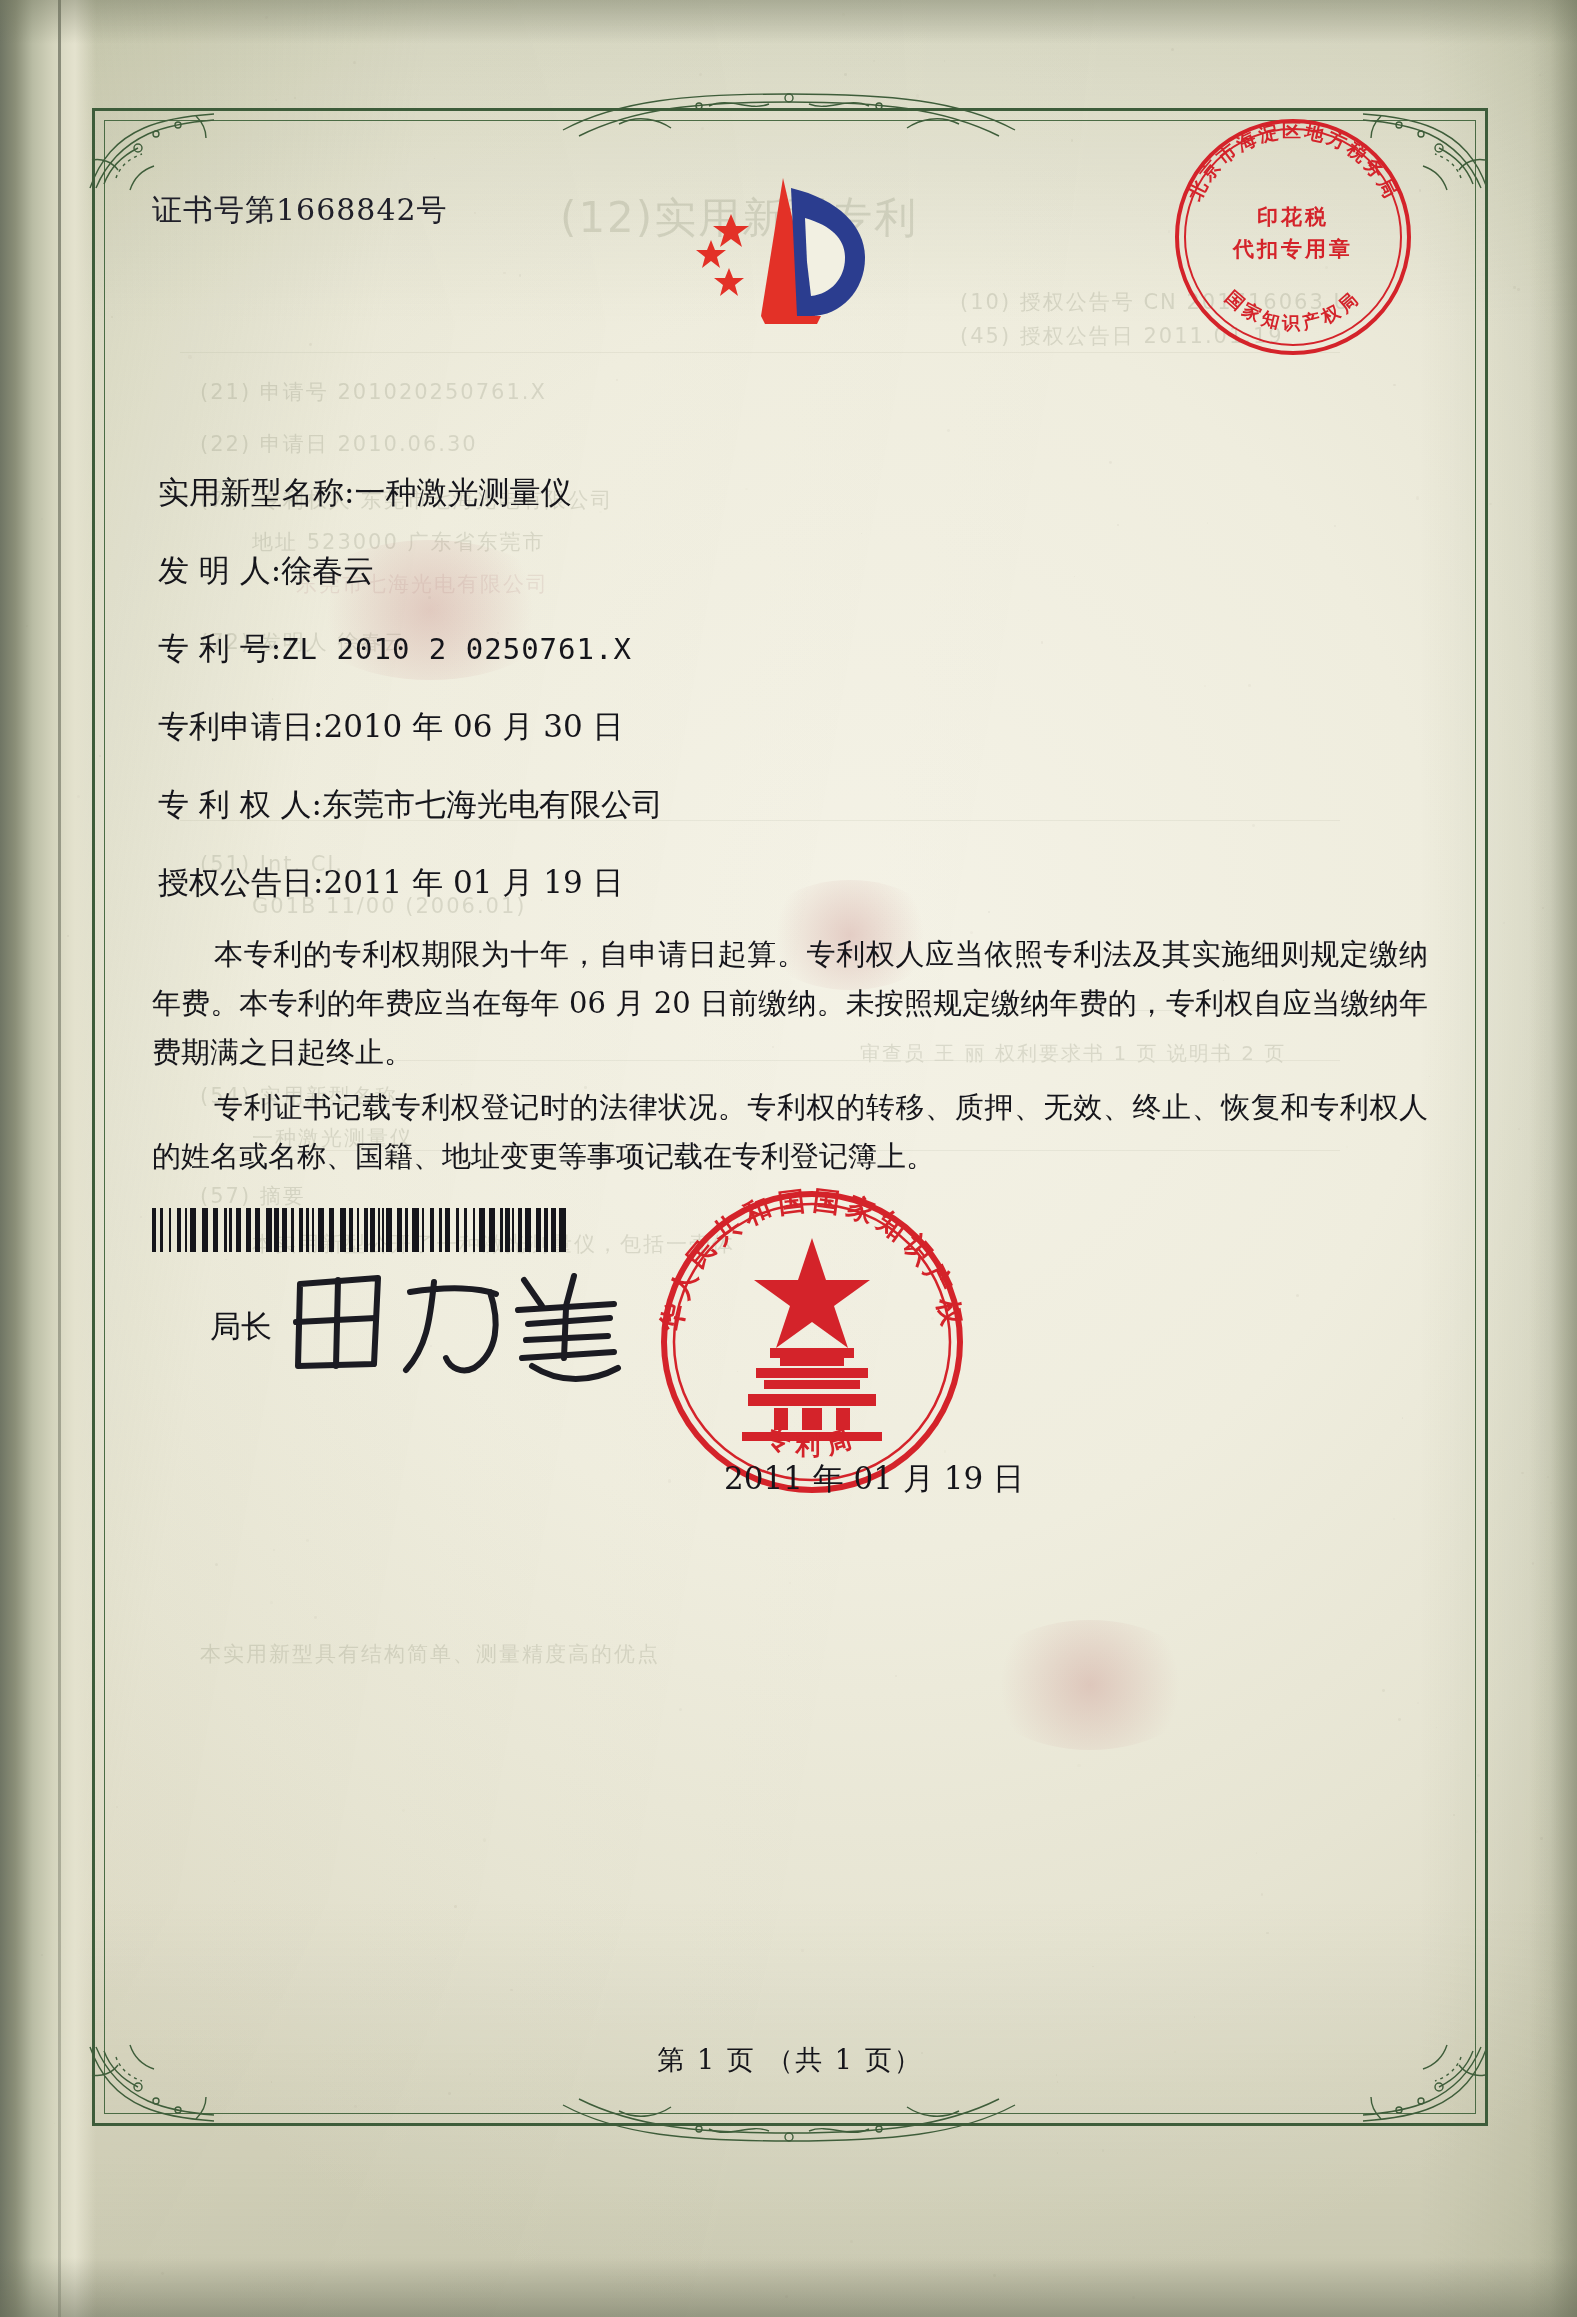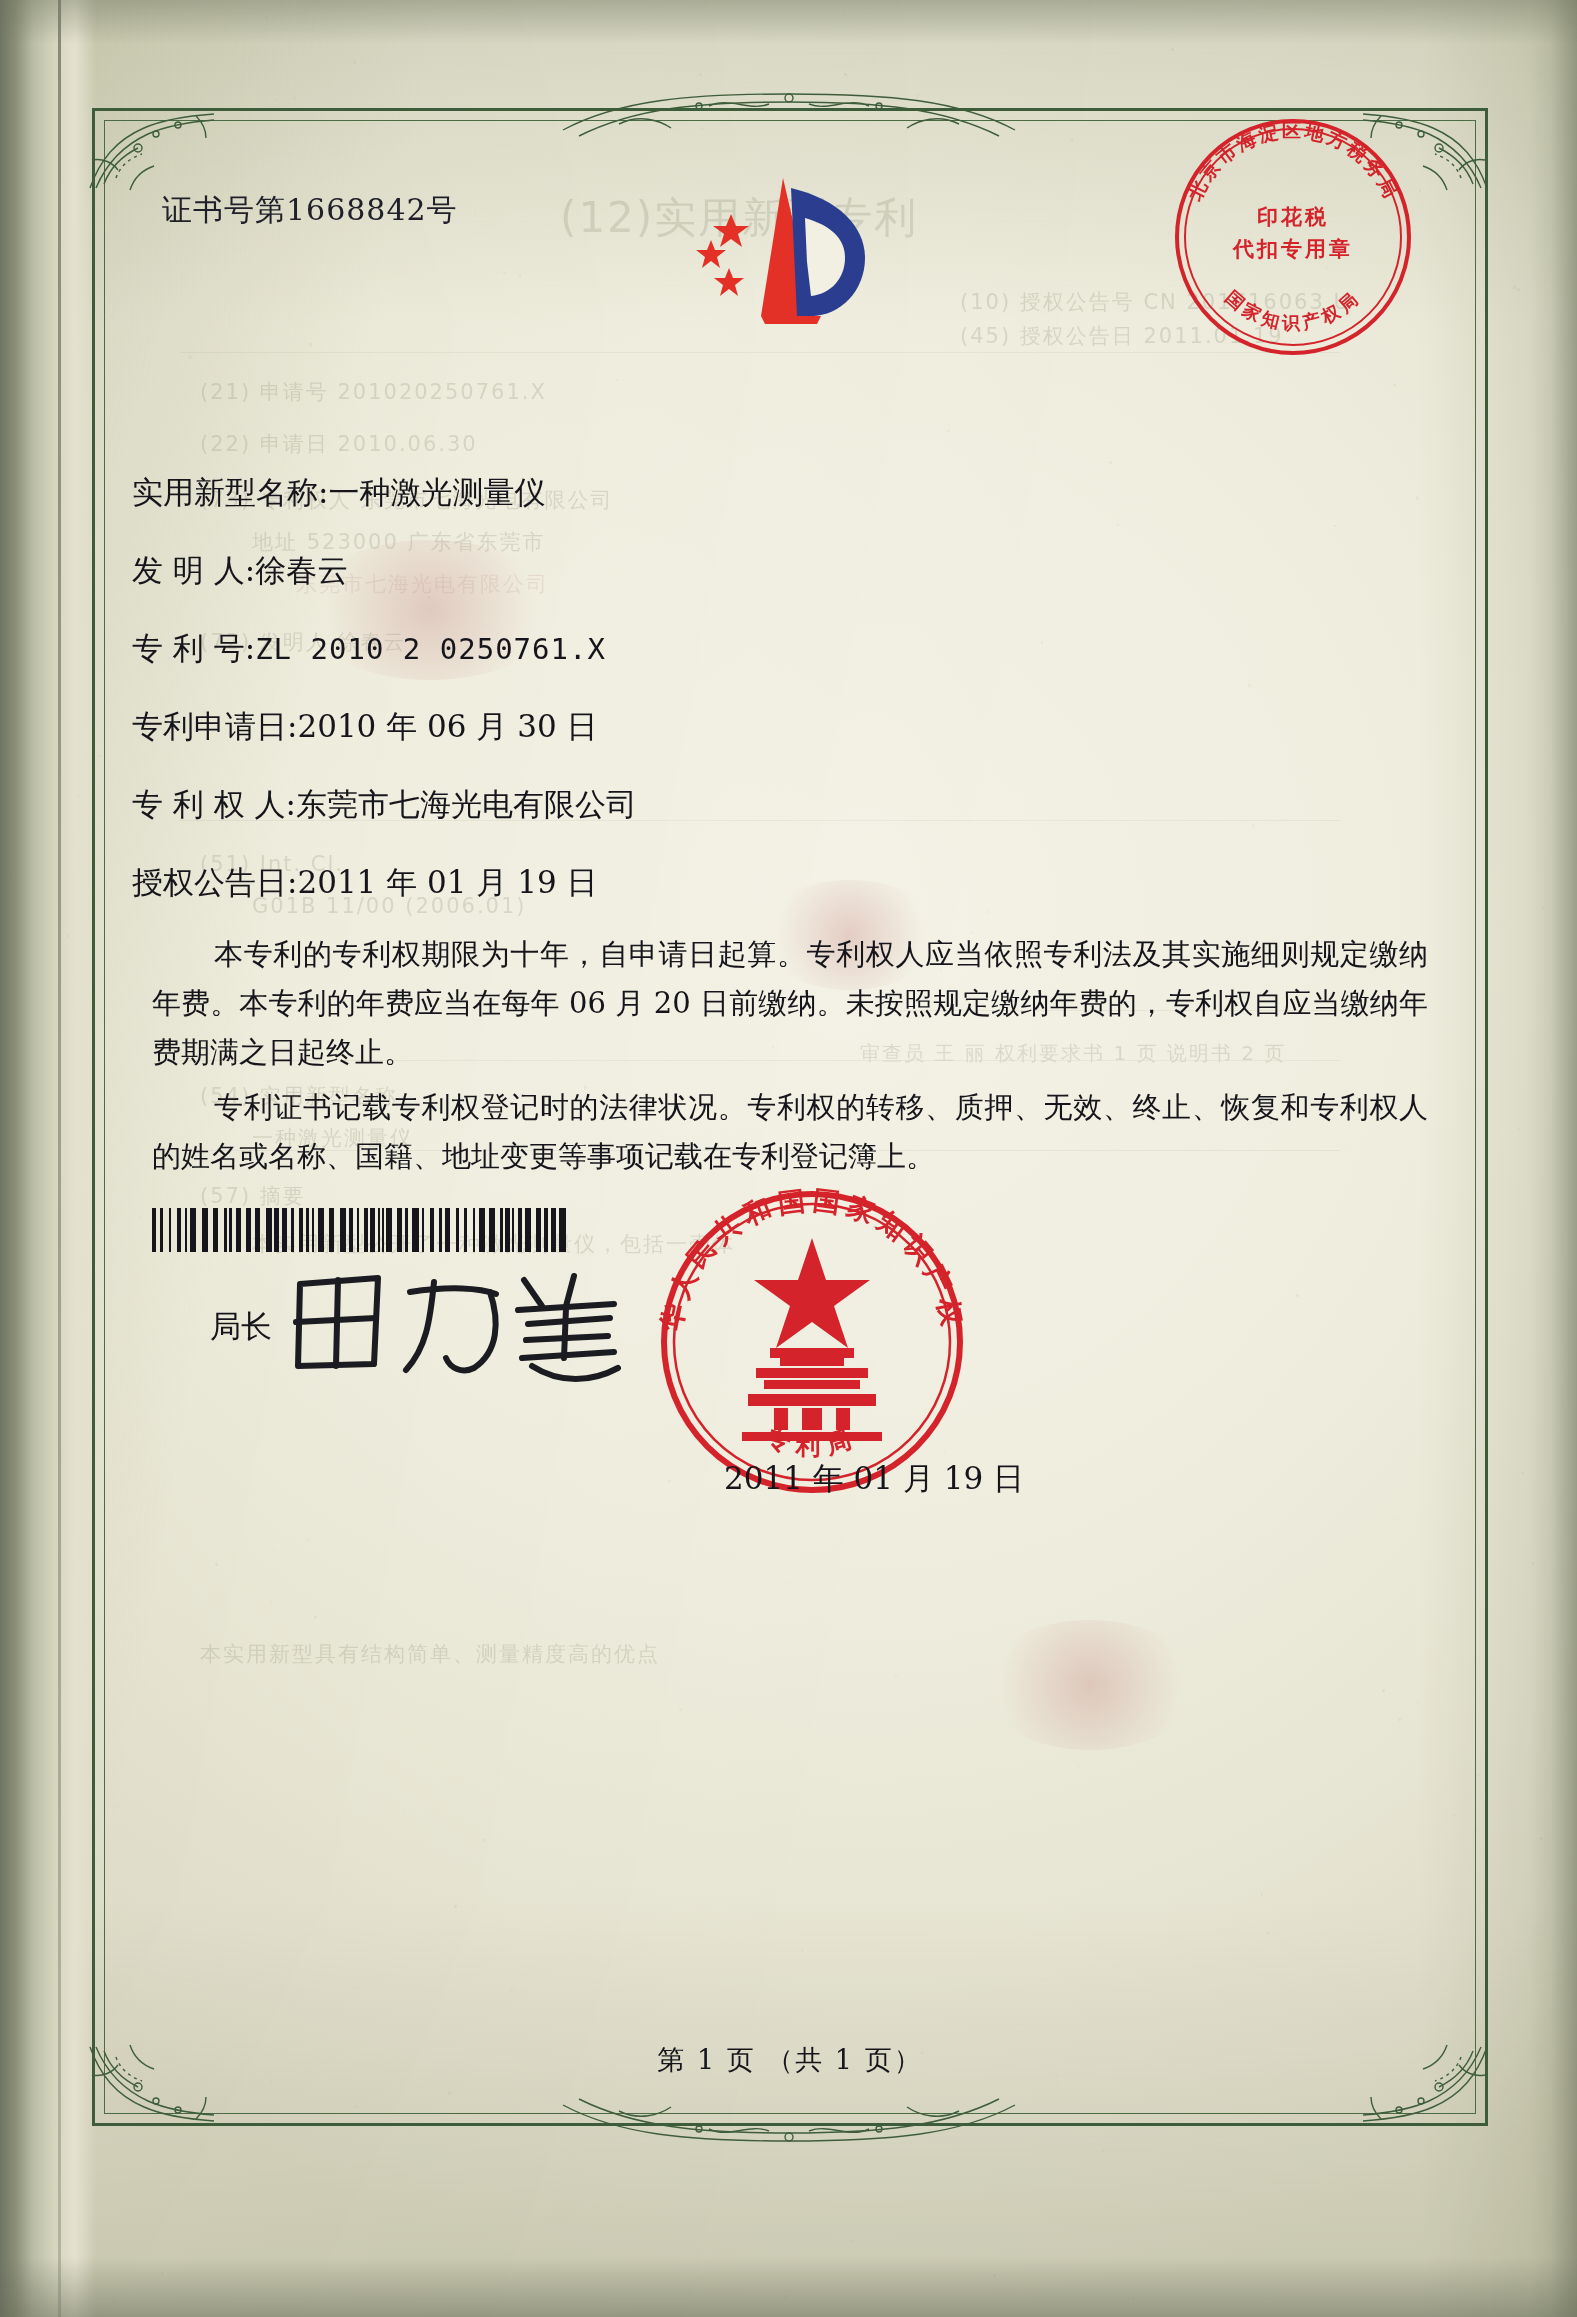--- a/index.html
+++ b/index.html
@@ -134,21 +134,21 @@
 
   
   .content {
     position: absolute;
     left: 104px; top: 120px;
     width: 1372px; height: 1994px;
   }
 
   .cert-no {
     position: absolute;
-    left: 58px; top: 70px;
+    left: 48px; top: 70px;
     font-size: 30px;
     color: #20202a;
     letter-spacing: 1px;
     font-family: "DejaVu Serif", serif;
   }
 
   
   .emblem {
     position: absolute;
     left: 50%;
@@ -171,21 +171,21 @@
   }
 
   .fields {
     position: absolute;
     left: 0; right: 0;
     top: 352px;
   }
   .field {
     position: relative;
     height: 78px;
-    padding-left: 28px;
+    padding-left: 54px;
     font-size: 31px;
     color: #15151b;
     font-family: "DejaVu Serif", serif;
     white-space: nowrap;
   }
   .field .lbl {
     display: inline-block;
     color: #15151b;
   }
   .field .val {

